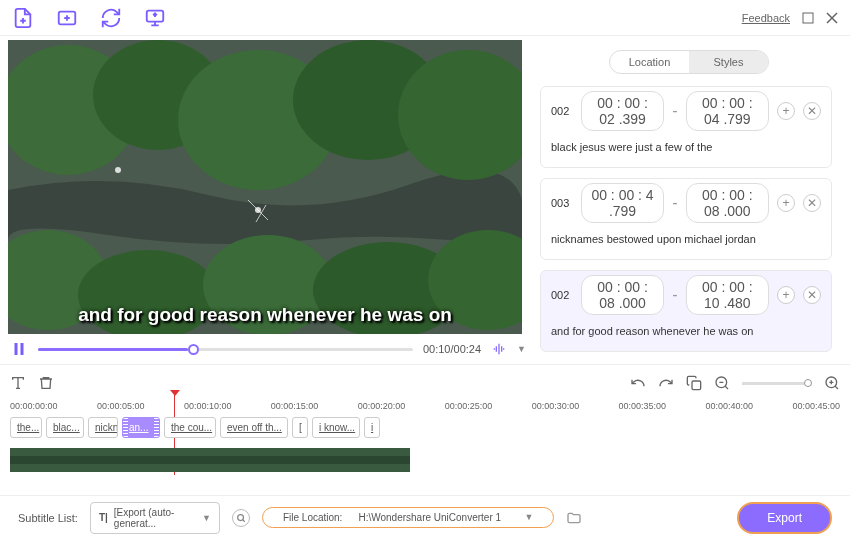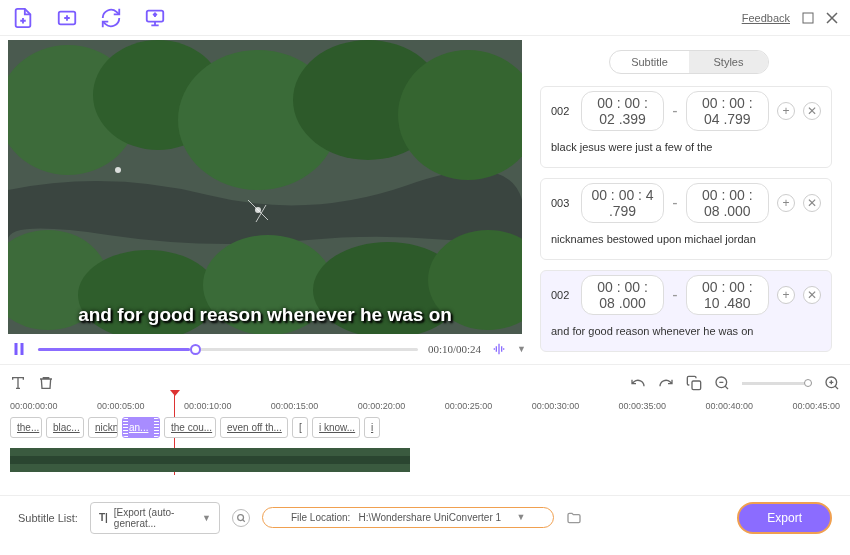--- a/index.html
+++ b/index.html
@@ -15,21 +15,21 @@
 .main-area { display: flex; height: 328px; }
 .video-panel { width: 528px; padding: 4px 0 0 8px; }
 .video-frame { width: 514px; height: 294px; background: #2a3a2f; position: relative; overflow: hidden; }
 .forest-bg { position: absolute; inset: 0; }
 .caption-text { position: absolute; bottom: 8px; left: 0; right: 0; text-align: center; color: #fff; font-size: 19px; font-weight: 700; text-shadow: 0 0 4px #000, 2px 2px 2px #000; }
 .play-controls { display: flex; align-items: center; gap: 10px; padding: 6px 2px; }
 .pause-icon { color: #7b5cff; cursor: pointer; }
 .seek-track { flex: 1; height: 3px; background: #e0e0e0; position: relative; border-radius: 2px; }
 .seek-fill { position: absolute; left: 0; top: 0; bottom: 0; width: 40%; background: #8b6cff; border-radius: 2px; }
 .seek-thumb { position: absolute; left: 40%; top: -4px; width: 11px; height: 11px; background: #fff; border: 2px solid #8b6cff; border-radius: 50%; }
-.time-text { font-size: 11px; color: #555; font-family: Liberation Serif, serif; }
+.time-text { font-size: 11px; color: #555; }
 .eq-icon { color: #8b6cff; }
 
 .subtitle-panel { flex: 1; padding: 8px 12px 0 12px; overflow: hidden; position: relative; }
 .tab-pill { width: 160px; height: 24px; margin: 6px auto 12px; border: 1px solid #ddd; border-radius: 12px; display: flex; overflow: hidden; }
 .tab-half { flex: 1; display: flex; align-items: center; justify-content: center; font-size: 11px; color: #666; cursor: pointer; }
 .tab-half.active { background: #ececec; }
 .sub-scroll { height: 270px; overflow-y: auto; padding-right: 6px; }
 .sub-scroll::-webkit-scrollbar { width: 7px; }
 .sub-scroll::-webkit-scrollbar-thumb { background: #ccc; border-radius: 4px; }
 .sub-block { border: 1px solid #e8e8e8; border-radius: 6px; padding: 4px 10px 14px; margin-bottom: 10px; }
@@ -54,21 +54,21 @@
 .clip.active { background: #a88cff; color: #fff; border-color: #a88cff; position: relative; }
 .clip.active::before, .clip.active::after { content: ''; position: absolute; top: 0; bottom: 0; width: 5px; background: repeating-linear-gradient(0deg, #fff 0 1px, transparent 1px 3px); }
 .clip.active::before { left: 0; } .clip.active::after { right: 0; }
 .playhead { position: absolute; left: 164px; top: 0; width: 1px; height: 80px; background: #d33; }
 .playhead::before { content: ''; position: absolute; top: -5px; left: -4px; width: 0; height: 0; border-left: 5px solid transparent; border-right: 5px solid transparent; border-top: 6px solid #d33; }
 .thumb-strip { width: 400px; height: 24px; background: #2a3a2f; margin-top: 6px; position: relative; overflow: hidden; }
 
 .bottom-bar { position: absolute; bottom: 16px; left: 0; right: 0; height: 44px; border-top: 1px solid #eee; display: flex; align-items: center; padding: 0 18px; gap: 12px; background: #fff; }
 .bb-label { font-size: 11px; color: #555; }
 .pill-select { border: 1px solid #ccc; border-radius: 4px; padding: 4px 8px; font-size: 10px; color: #555; display: flex; align-items: center; gap: 6px; width: 130px; }
-.pill-input { border: 1.5px solid #f0a050; border-radius: 14px; padding: 4px 28px; font-size: 10px; color: #555; display: flex; gap: 8px; }
+.pill-input { border: 1.5px solid #f0a050; border-radius: 14px; padding: 4px 20px; font-size: 10px; color: #555; display: flex; gap: 16px; }
 .caret { color: #888; font-size: 9px; }
 .search-circ { width: 18px; height: 18px; border: 1px solid #bbb; border-radius: 50%; display: flex; align-items: center; justify-content: center; color: #888; font-size: 10px; cursor: pointer; }
 .folder-ic { color: #999; cursor: pointer; }
 .export-btn { margin-left: auto; background: #8b6cff; color: #fff; border: 2px solid #f0a050; border-radius: 18px; padding: 7px 28px; font-size: 12px; cursor: pointer; }
 </style>
 </head>
 <body>
 
 <div class="topbar">
   <div class="topbar-icons">
@@ -138,21 +138,21 @@
       <span class="time-text">00:10/00:24</span>
       <svg class="eq-icon" width="16" height="16" viewBox="0 0 24 24" fill="none" stroke="currentColor" stroke-width="2">
           <path d="M4 12h2M8 8v8M12 4v16M16 8v8M20 12h-2"></path>
         </svg>
       <span style="color:#888;font-size:9px;">▼</span>
     </div>
   </div>
 
   <div class="subtitle-panel">
     <div class="tab-pill">
-      <div class="tab-half">Subtitle</div>
+      <div class="tab-half">Location</div>
       <div class="tab-half active">Styles</div>
     </div>
     <div class="sub-scroll">
       <div class="sub-block">
         <div class="sub-head">
           <span class="sub-num">002</span>
           <span class="time-input">00 :  00 : 02 .399</span>
           <span class="sub-dash">-</span>
           <span class="time-input">00 :  00 : 04 .799</span>
           <div class="sub-actions">

